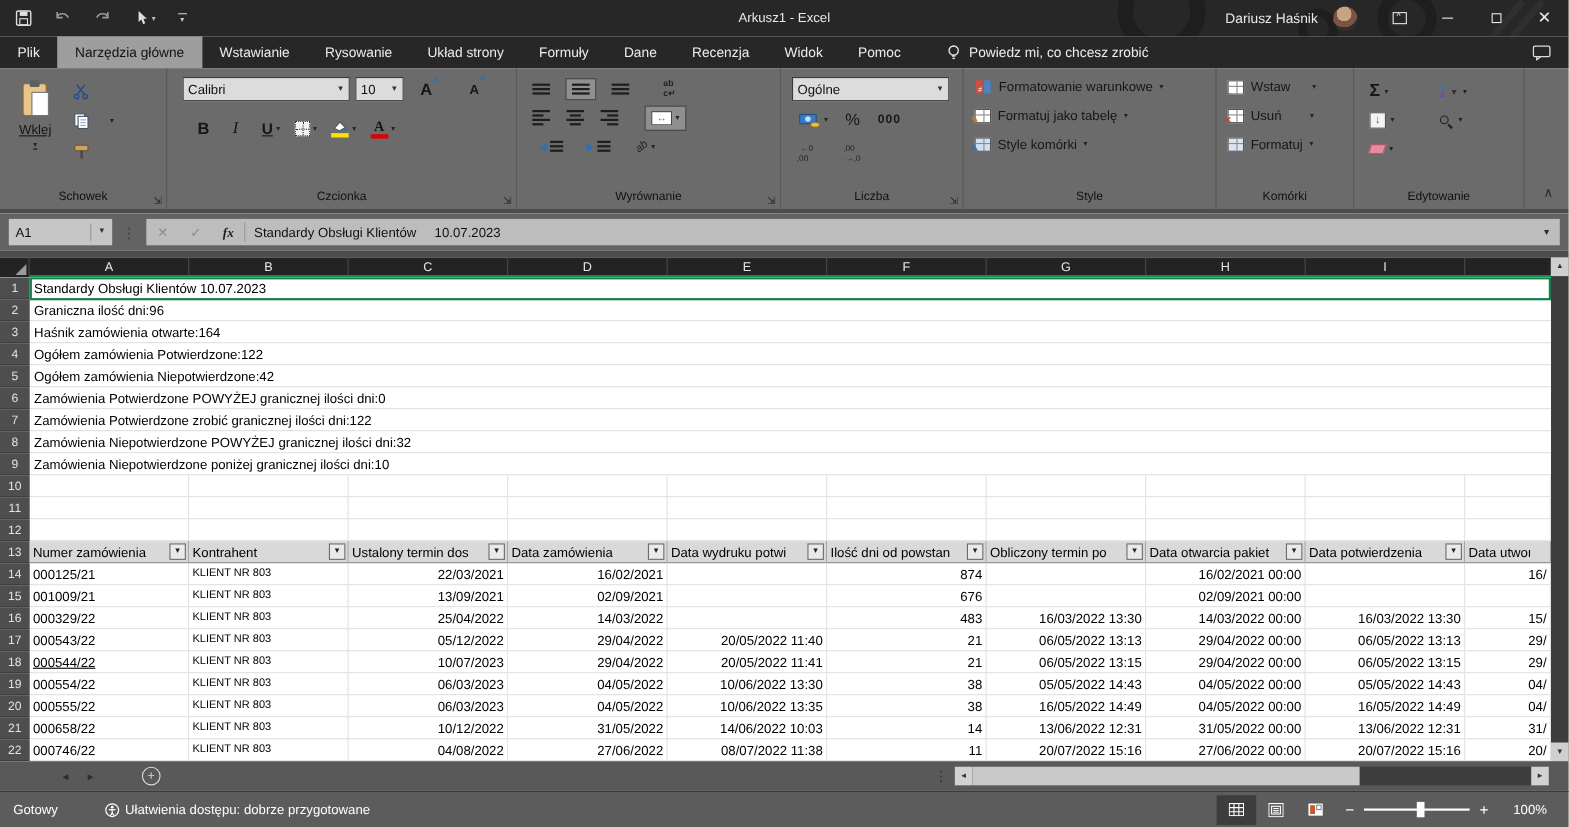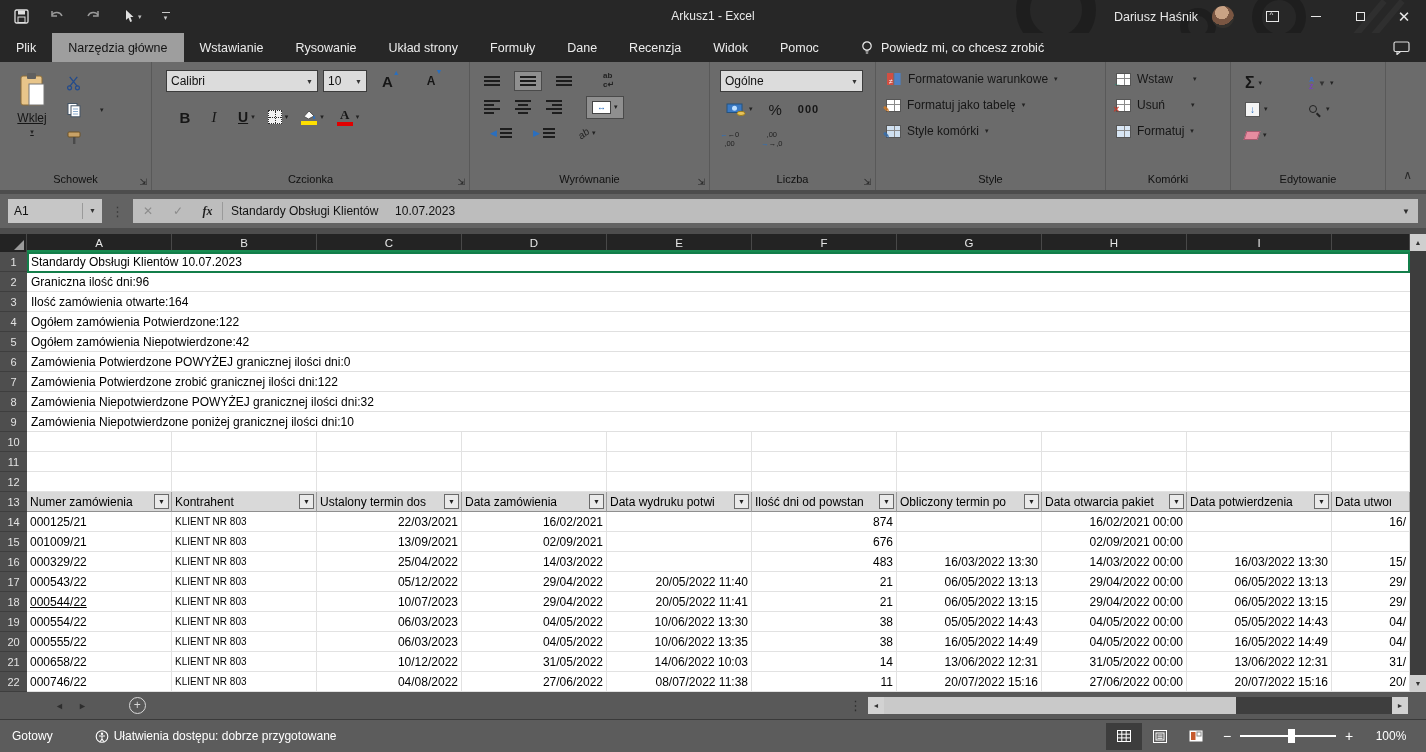--- a/index.html
+++ b/index.html
@@ -581,21 +581,21 @@
 <div class="grow">
       <div class="rh">1</div>
       <div class="cellspan">Standardy Obsługi Klientów 10.07.2023</div>
     </div>
     <div class="grow">
       <div class="rh">2</div>
       <div class="cellspan">Graniczna ilość dni:96</div>
     </div>
     <div class="grow">
       <div class="rh">3</div>
-      <div class="cellspan">Ilość zamówienia otwarte:164</div>
+      <div class="cellspan">Haśnik zamówienia otwarte:164</div>
     </div>
     <div class="grow">
       <div class="rh">4</div>
       <div class="cellspan">Ogółem zamówienia Potwierdzone:122</div>
     </div>
     <div class="grow">
       <div class="rh">5</div>
       <div class="cellspan">Ogółem zamówienia Niepotwierdzone:42</div>
     </div>
     <div class="grow">

